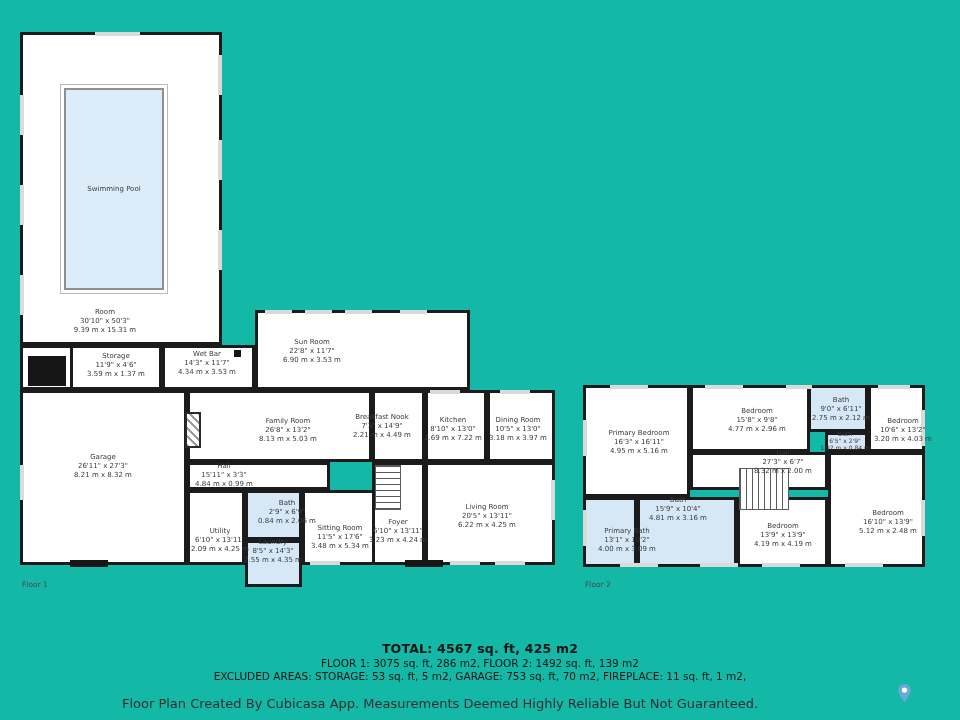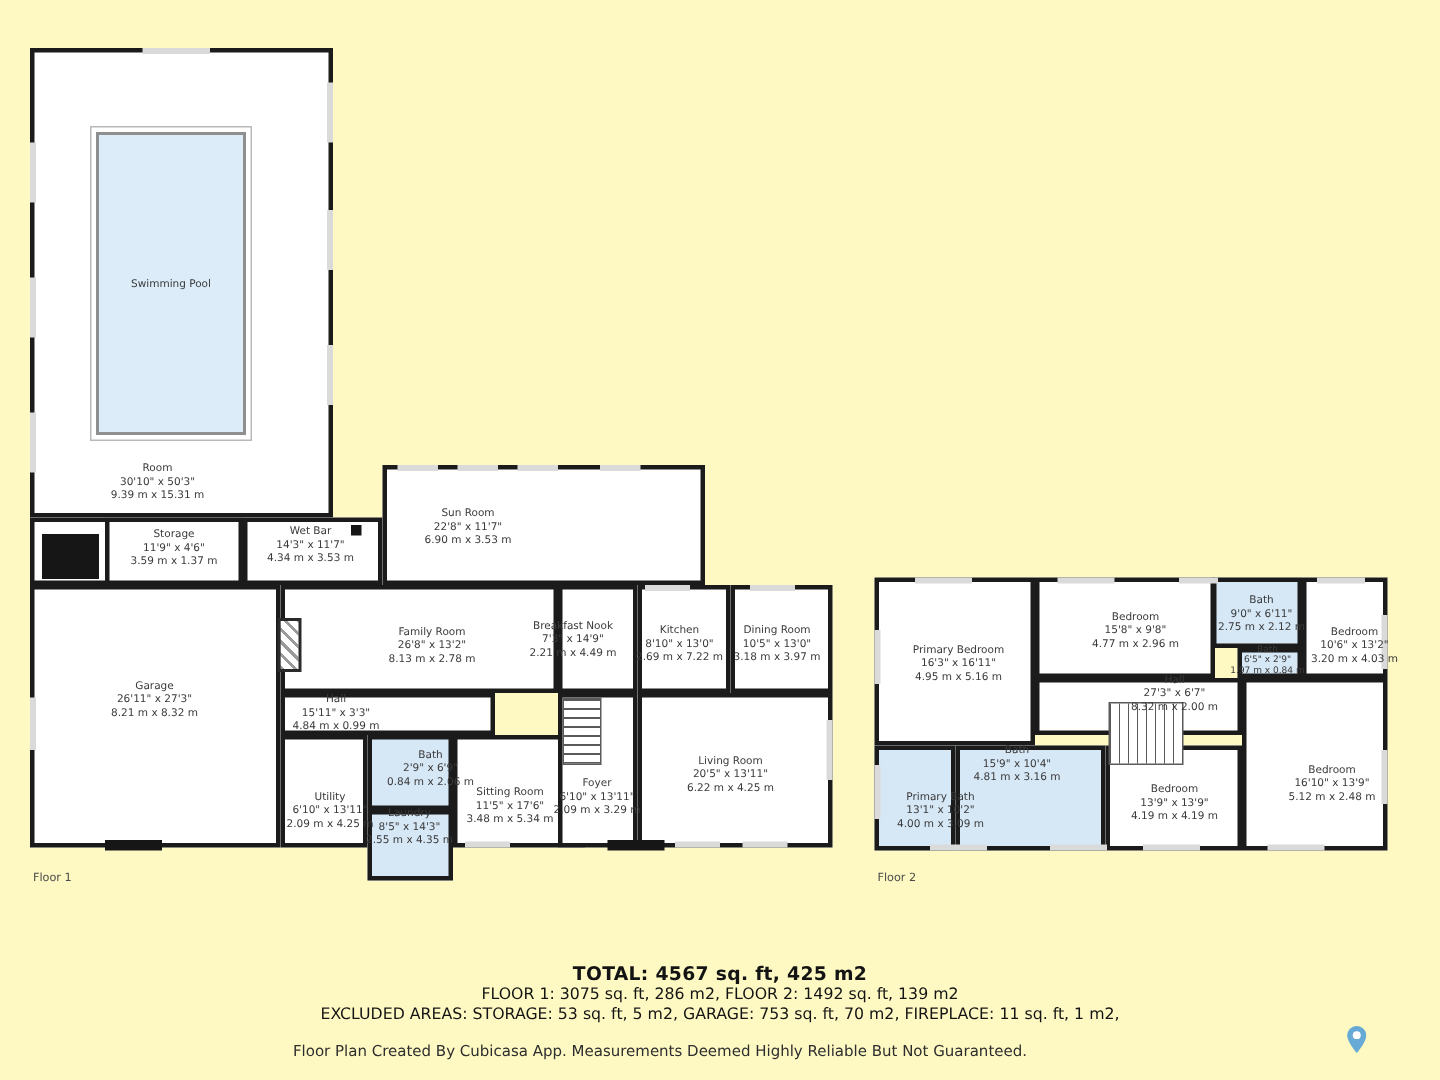--- a/index.html
+++ b/index.html
@@ -1,16 +1,16 @@
 <!DOCTYPE html>
 <html><head>
 <meta charset="utf-8">
 <style>
   html,body{margin:0;padding:0;background:#ffffff;}
-  #canvas{position:relative;width:960px;height:720px;background:#fef9c3;overflow:hidden;
+  #canvas{position:relative;width:960px;height:720px;background:#14b8a6;overflow:hidden;
           font-family:"DejaVu Sans","Liberation Sans",sans-serif;}
   .room{position:absolute;box-sizing:border-box;border:3px solid #1b1b1b;background:#ffffff;}
   .room.blue{background:#d6e7f6;}
   .room.pool{background:#dcedf9;border:2px solid #8f8f8f;box-shadow:0 0 0 3px #ffffff,0 0 0 4px #b9b9b9;}
   .mass{position:absolute;background:#161616;}
   .rlabel{position:absolute;transform:translate(-50%,-50%);text-align:center;
           font-size:7px;line-height:1.32;color:#3a3a3a;white-space:nowrap;z-index:6;}
   .rlabel span{display:block;}
   .win-h{position:absolute;height:4px;background:#dadada;z-index:4;}
   .win-v{position:absolute;width:4px;background:#dadada;z-index:4;}
@@ -18,21 +18,21 @@
             background:repeating-linear-gradient(to bottom,#5a5a5a 0 1px,#ffffff 1px 6px);z-index:3;}
   .stairs-v{position:absolute;box-sizing:border-box;border:1px solid #5a5a5a;
             background:repeating-linear-gradient(to right,#5a5a5a 0 1px,#ffffff 1px 6px);z-index:3;}
   .fireplace{position:absolute;box-sizing:border-box;border:2px solid #2a2a2a;
              background:repeating-linear-gradient(45deg,#9b9b9b 0 2px,#ffffff 2px 6px);z-index:3;}
   .floor-tag{position:absolute;font-size:7.5px;color:#4a4a4a;z-index:6;}
   .summary{position:absolute;left:0;top:641px;width:960px;text-align:center;color:#141414;z-index:6;}
   .summary .total{font-size:12.5px;font-weight:bold;letter-spacing:.2px;}
   .summary .line{font-size:10.5px;margin-top:1px;}
   .footer-note{position:absolute;left:0;top:696px;width:880px;text-align:center;
-               font-size:10px;color:#2e2e2e;z-index:6;}
+               font-size:13px;color:#2e2e2e;z-index:6;}
   .pin{position:absolute;left:898px;top:684px;z-index:6;}
 </style>
 </head>
 <body>
 
 <div id="canvas">
 
   <div>
 
     <div class="room" style="left:20px;top:32px;width:202px;height:313px"></div>
@@ -104,21 +104,21 @@
         <span>6.90 m x 3.53 m</span>
       </div>
     <div class="rlabel" style="left:103px;top:467px">
       <span>Garage</span>
         <span>26'11" x 27'3"</span>
         <span>8.21 m x 8.32 m</span>
       </div>
     <div class="rlabel" style="left:288px;top:431px">
       <span>Family Room</span>
         <span>26'8" x 13'2"</span>
-        <span>8.13 m x 2.78 m</span>
+        <span>8.13 m x 5.03 m</span>
       </div>
     <div class="rlabel" style="left:382px;top:427px">
       <span>Breakfast Nook</span>
         <span>7'3" x 14'9"</span>
         <span>2.21 m x 4.49 m</span>
       </div>
     <div class="rlabel" style="left:453px;top:430px">
       <span>Kitchen</span>
         <span>8'10" x 13'0"</span>
         <span>2.69 m x 7.22 m</span>
@@ -149,21 +149,21 @@
         <span>2.55 m x 4.35 m</span>
       </div>
     <div class="rlabel" style="left:340px;top:538px">
       <span>Sitting Room</span>
         <span>11'5" x 17'6"</span>
         <span>3.48 m x 5.34 m</span>
       </div>
     <div class="rlabel" style="left:398px;top:532px">
       <span>Foyer</span>
         <span>6'10" x 13'11"</span>
-        <span>2.09 m x 3.29 m</span>
+        <span>3.23 m x 4.24 m</span>
       </div>
     <div class="rlabel" style="left:487px;top:517px">
       <span>Living Room</span>
         <span>20'5" x 13'11"</span>
         <span>6.22 m x 4.25 m</span>
       </div>
     <div class="floor-tag" style="left:22px;top:580px">Floor 1</div>
   </div>
 
   <div>

